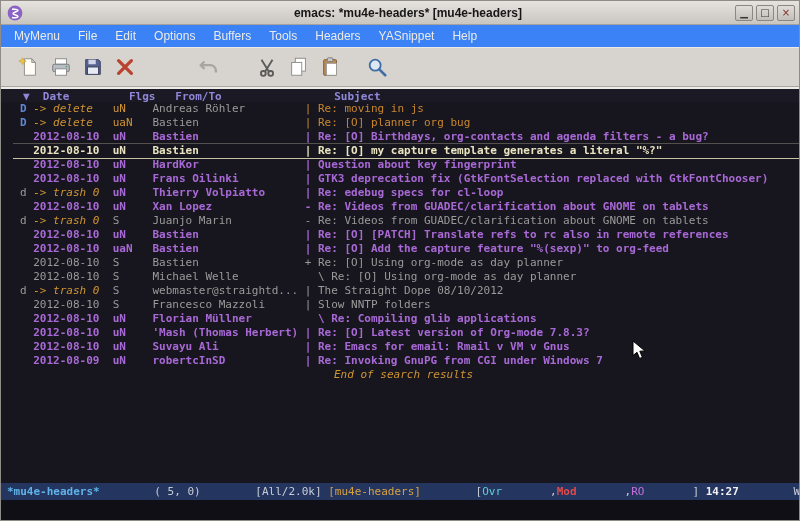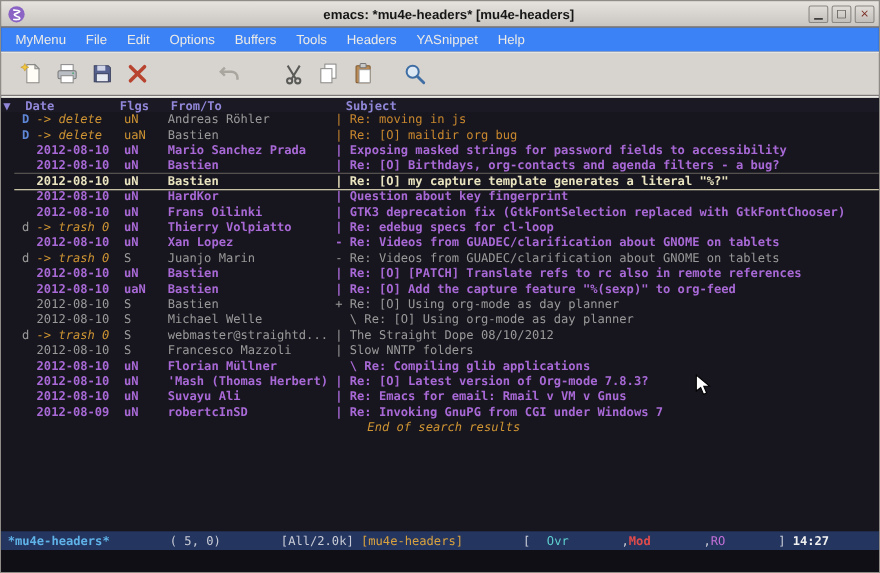--- a/index.html
+++ b/index.html
@@ -26,21 +26,21 @@
   .toolbar { height:40px; flex:0 0 40px; background:#d7d3ce; border-top:1px solid #eceae6; border-bottom:1px solid #aaa6a0;
     display:flex; align-items:center; padding-left:12px; }
   .tbtn { width:32px; height:30px; display:flex; align-items:center; justify-content:center; background:transparent; border:none; }
   .tbtn svg { width:22px; height:22px; }
   .tb-spacer-lg { width:52px; } .tb-spacer-md { width:26px; } .tb-spacer-sm { width:14px; }
 
   
   .content { flex:1 1 auto; background:#17161e; display:flex; flex-direction:column; overflow:hidden;
     font-family:"DejaVu Sans Mono", monospace; font-size:11px; }
   .header-line { height:15px; flex:0 0 15px; line-height:15px; background:#1b1a24; border-top:2px solid #edebe7;
-    color:#9187d9; font-weight:bold; padding-left:2px; white-space:nowrap; }
+    color:#9187d9; font-weight:bold; padding-left:22px; white-space:nowrap; }
   .row { height:14px; line-height:14px; padding-left:7px; white-space:nowrap;margin-left:12px; }
   .c-mark  { display:inline-block; width:2ch;  vertical-align:top; white-space:pre; }
   .c-date  { display:inline-block; width:12ch; vertical-align:top; white-space:pre; }
   .c-flags { display:inline-block; width:6ch;  vertical-align:top; white-space:pre; }
   .c-from  { display:inline-block; width:23ch; vertical-align:top; white-space:pre; overflow:hidden; }
   .c-subject { white-space:pre; }
 
   
   .k-unread { color:#a869d6; font-weight:bold; }
   .k-seen   { color:#9a9a9a; }
@@ -59,21 +59,21 @@
   .end-msg { height:14px; line-height:14px; padding-left:7px; color:#cf9433; font-style:italic; white-space:pre;text-align:center; }
   .filler { flex:1 1 auto; }
 
   
   .modeline { height:17px; flex:0 0 17px; line-height:17px; background:#24355f; padding-left:6px;
     font-family:"DejaVu Sans Mono", monospace; font-size:11px; white-space:pre; overflow:hidden; }
   .ml-buffer { color:#5fb3e8; font-weight:bold; }
   .ml-plain  { color:#c9ccd6;margin-left:48px; }
   .ml-amber  { color:#d9a23f;margin-top:28px; }
   .ml-amber-bold { color:#d9a23f; font-weight:bold; }
-  .ml-cyan   { color:#5fd0d0;margin-left:15px; }
+  .ml-cyan   { color:#5fd0d0; }
   .ml-red    { color:#e04b4b; font-weight:bold; }
   .ml-magenta{ color:#c470d8; }
   .ml-white  { color:#f0f0f0; font-weight:bold; }
   .ml-dashes { color:#8e98b8; }
 
   
   .echo { height:20px; flex:0 0 20px; background:#100f15; }
 
   
   .mouse-cursor { position:absolute; left:632px; top:340px; z-index:10; pointer-events:none; }
@@ -176,22 +176,21 @@
   <div class="content">
     <div class="header-line">
       <span class="c-mark">▼</span>
       <span class="c-date">Date</span>
       <span class="c-flags">Flgs</span>
       <span class="c-from">From/To</span>
       <span class="c-subject">Subject</span>
     </div>
     <div id="rows">
         <div class="row k-del"><span class="c-mark">D</span><span class="c-date">-&gt; delete</span><span class="c-flags">uN</span><span class="c-from">Andreas Röhler</span><span class="c-subject">| Re: moving in js</span></div>
-        <div class="row k-del"><span class="c-mark">D</span><span class="c-date">-&gt; delete</span><span class="c-flags">uaN</span><span class="c-from">Bastien</span><span class="c-subject">| Re: [O] maildir org bug</span></div>
-        <div class="row k-unread"><span class="c-mark"></span><span class="c-date">2012-08-10</span><span class="c-flags">uN</span><span class="c-from">Mario Sanchez Prada</span><span class="c-subject">| Exposing masked strings for password fields to accessibility</span></div>
+        <div class="row k-del"><span class="c-mark">D</span><span class="c-date">-&gt; delete</span><span class="c-flags">uaN</span><span class="c-from">Bastien</span><span class="c-subject">| Re: [O] planner org bug</span></div>
         <div class="row k-unread"><span class="c-mark"></span><span class="c-date">2012-08-10</span><span class="c-flags">uN</span><span class="c-from">Bastien</span><span class="c-subject">| Re: [O] Birthdays, org-contacts and agenda filters - a bug?</span></div>
         <div class="row k-cur"><span class="c-mark"></span><span class="c-date">2012-08-10</span><span class="c-flags">uN</span><span class="c-from">Bastien</span><span class="c-subject">| Re: [O] my capture template generates a literal "%?"</span></div>
         <div class="row k-unread"><span class="c-mark"></span><span class="c-date">2012-08-10</span><span class="c-flags">uN</span><span class="c-from">HardKor</span><span class="c-subject">| Question about key fingerprint</span></div>
         <div class="row k-unread"><span class="c-mark"></span><span class="c-date">2012-08-10</span><span class="c-flags">uN</span><span class="c-from">Frans Oilinki</span><span class="c-subject">| GTK3 deprecation fix (GtkFontSelection replaced with GtkFontChooser)</span></div>
         <div class="row k-trash_unread"><span class="c-mark">d</span><span class="c-date">-&gt; trash 0</span><span class="c-flags">uN</span><span class="c-from">Thierry Volpiatto</span><span class="c-subject">| Re: edebug specs for cl-loop</span></div>
         <div class="row k-unread"><span class="c-mark"></span><span class="c-date">2012-08-10</span><span class="c-flags">uN</span><span class="c-from">Xan Lopez</span><span class="c-subject">- Re: Videos from GUADEC/clarification about GNOME on tablets</span></div>
         <div class="row k-trash_seen"><span class="c-mark">d</span><span class="c-date">-&gt; trash 0</span><span class="c-flags">S</span><span class="c-from">Juanjo Marin</span><span class="c-subject">- Re: Videos from GUADEC/clarification about GNOME on tablets</span></div>
         <div class="row k-unread"><span class="c-mark"></span><span class="c-date">2012-08-10</span><span class="c-flags">uN</span><span class="c-from">Bastien</span><span class="c-subject">| Re: [O] [PATCH] Translate refs to rc also in remote references</span></div>
         <div class="row k-unread"><span class="c-mark"></span><span class="c-date">2012-08-10</span><span class="c-flags">uaN</span><span class="c-from">Bastien</span><span class="c-subject">| Re: [O] Add the capture feature "%(sexp)" to org-feed</span></div>
         <div class="row k-seen"><span class="c-mark"></span><span class="c-date">2012-08-10</span><span class="c-flags">S</span><span class="c-from">Bastien</span><span class="c-subject">+ Re: [O] Using org-mode as day planner</span></div>

